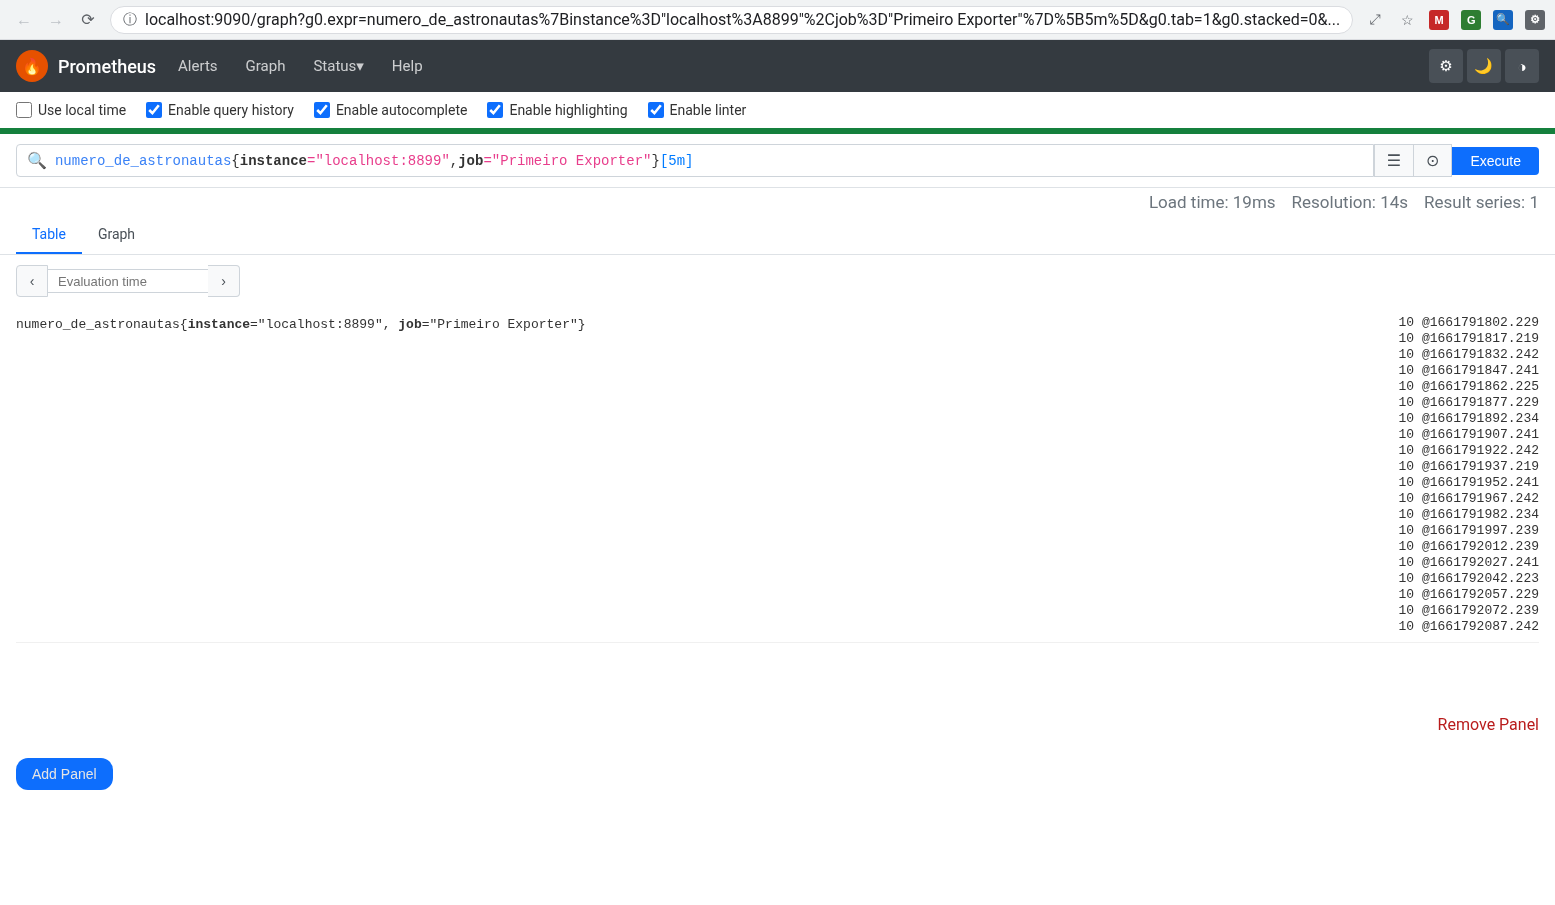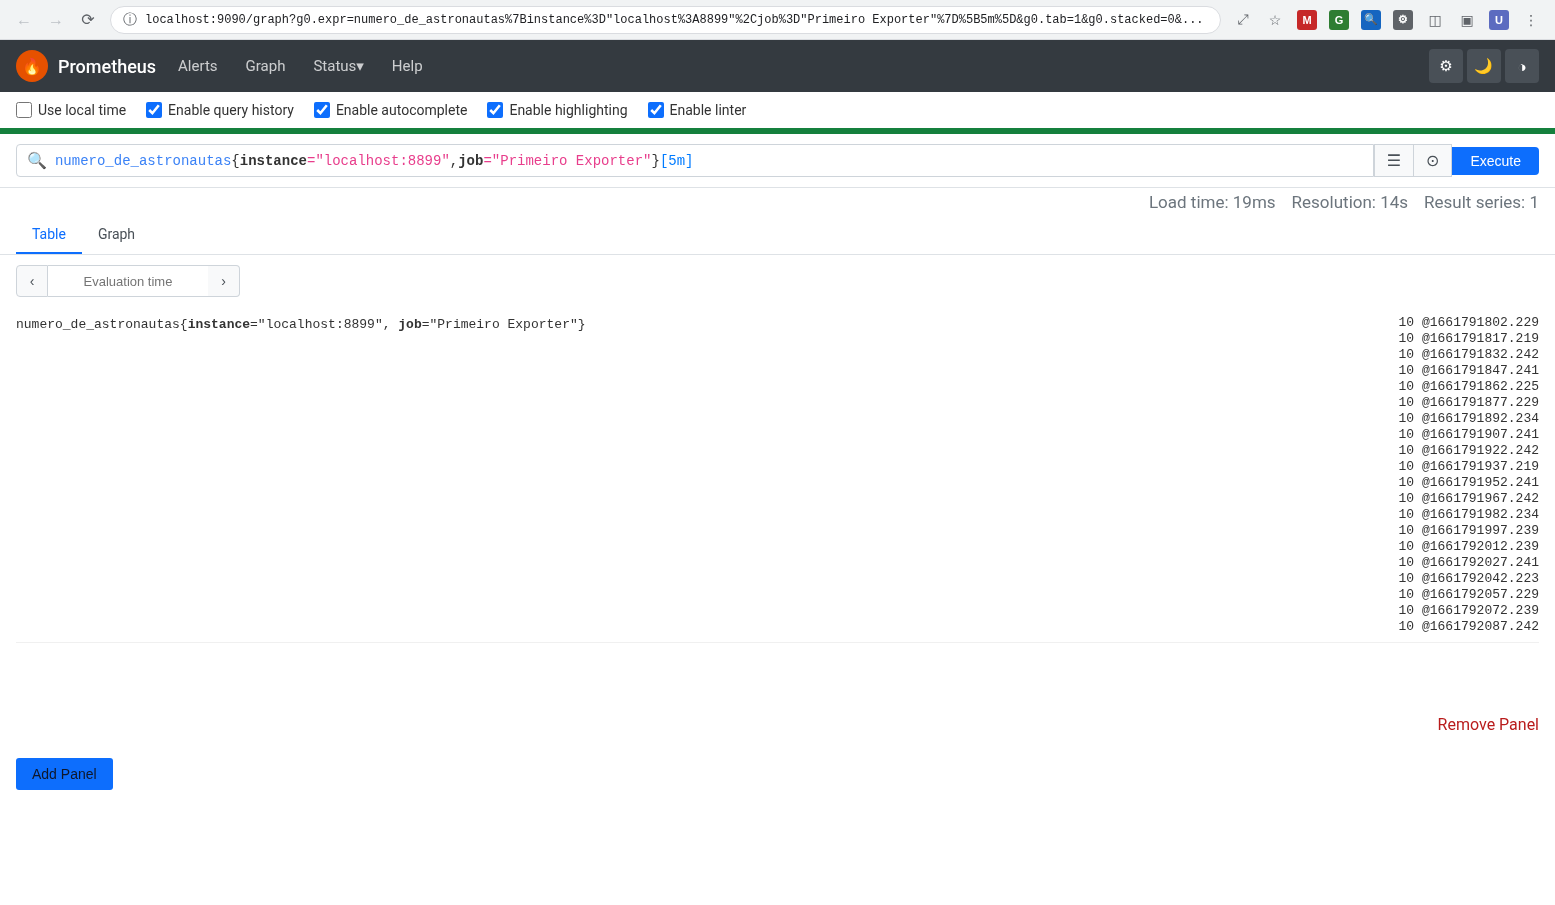--- a/index.html
+++ b/index.html
@@ -22,21 +22,21 @@
       display: flex; align-items: center; justify-content: center;
     }
     .browser-nav button:disabled { color: #bdc1c6; cursor: default; }
     .address-bar {
       flex: 1; display: flex; align-items: center;
       background: #fff; border: 1px solid #dadce0; border-radius: 20px;
       padding: 4px 12px; gap: 8px; font-size: 13px; color: #333;
       height: 28px;
     }
     .address-bar .info-icon { color: #5f6368; font-size: 14px; }
-    .address-bar .url-text { flex: 1; font-size: 12px; color: #202124; overflow: hidden; text-overflow: ellipsis; white-space: nowrap; font-family: Liberation Mono, monospace; }
+    .address-bar .url-text { flex: 1; font-size: 16px; color: #202124; overflow: hidden; text-overflow: ellipsis; white-space: nowrap; }
     .browser-actions { display: flex; gap: 4px; }
     .browser-actions button {
       background: none; border: none; cursor: pointer; color: #5f6368;
       font-size: 14px; width: 28px; height: 28px; border-radius: 50%;
       display: flex; align-items: center; justify-content: center;
     }
     .ext-icon {
       width: 20px; height: 20px; border-radius: 3px;
       display: inline-flex; align-items: center; justify-content: center;
       font-size: 11px; font-weight: bold; color: #fff;
@@ -152,21 +152,21 @@
     .eval-nav-btn {
       background: #f8f9fa; border: 1px solid #ced4da; cursor: pointer;
       width: 32px; height: 32px; display: flex; align-items: center; justify-content: center;
       font-size: 14px; color: #495057;
     }
     .eval-nav-btn:first-child { border-radius: 4px 0 0 4px; }
     .eval-nav-btn:last-child { border-radius: 0 4px 4px 0; border-left: none; }
     .eval-time-input {
       border: 1px solid #ced4da; border-left: none; border-right: none;
       padding: 4px 10px; font-size: 13px; color: #6c757d;
-      height: 32px; width: 160px; text-align: center; outline: none;
+      height: 24px; width: 160px; text-align: left; outline: none;
     }
 
     
     .results-area {
       padding: 0 16px 16px 16px;
       min-height: 400px;
     }
     .result-row {
       display: flex; align-items: flex-start;
       padding: 8px 0; border-bottom: 1px solid #f0f0f0;
@@ -189,22 +189,22 @@
       display: flex; justify-content: flex-end;
       padding: 8px 16px;
     }
     .remove-panel-link {
       color: #b91c1c; text-decoration: none; font-size: 16px; cursor: pointer;
     }
 
     
     .add-panel-row { padding: 16px; }
     .add-panel-btn {
-      background: #0d6efd; color: #0f172a; border: none;
-      padding: 8px 16px; font-size: 14px; border-radius: 3px; cursor: pointer;
+      background: #0d6efd; color: #e5e5e5; border: none;
+      padding: 8px 16px; font-size: 14px; border-radius: 12px; cursor: pointer;
     }
 
     
     .query-display {
       font-family: 'Courier New', monospace; font-size: 14px;
     }
     .qd-metric { color: #3b82f6; }
     .qd-lbrace { color: #333; }
     .qd-label-name { font-weight: bold; color: #333; }
     .qd-op { color: #e83e8c; }

